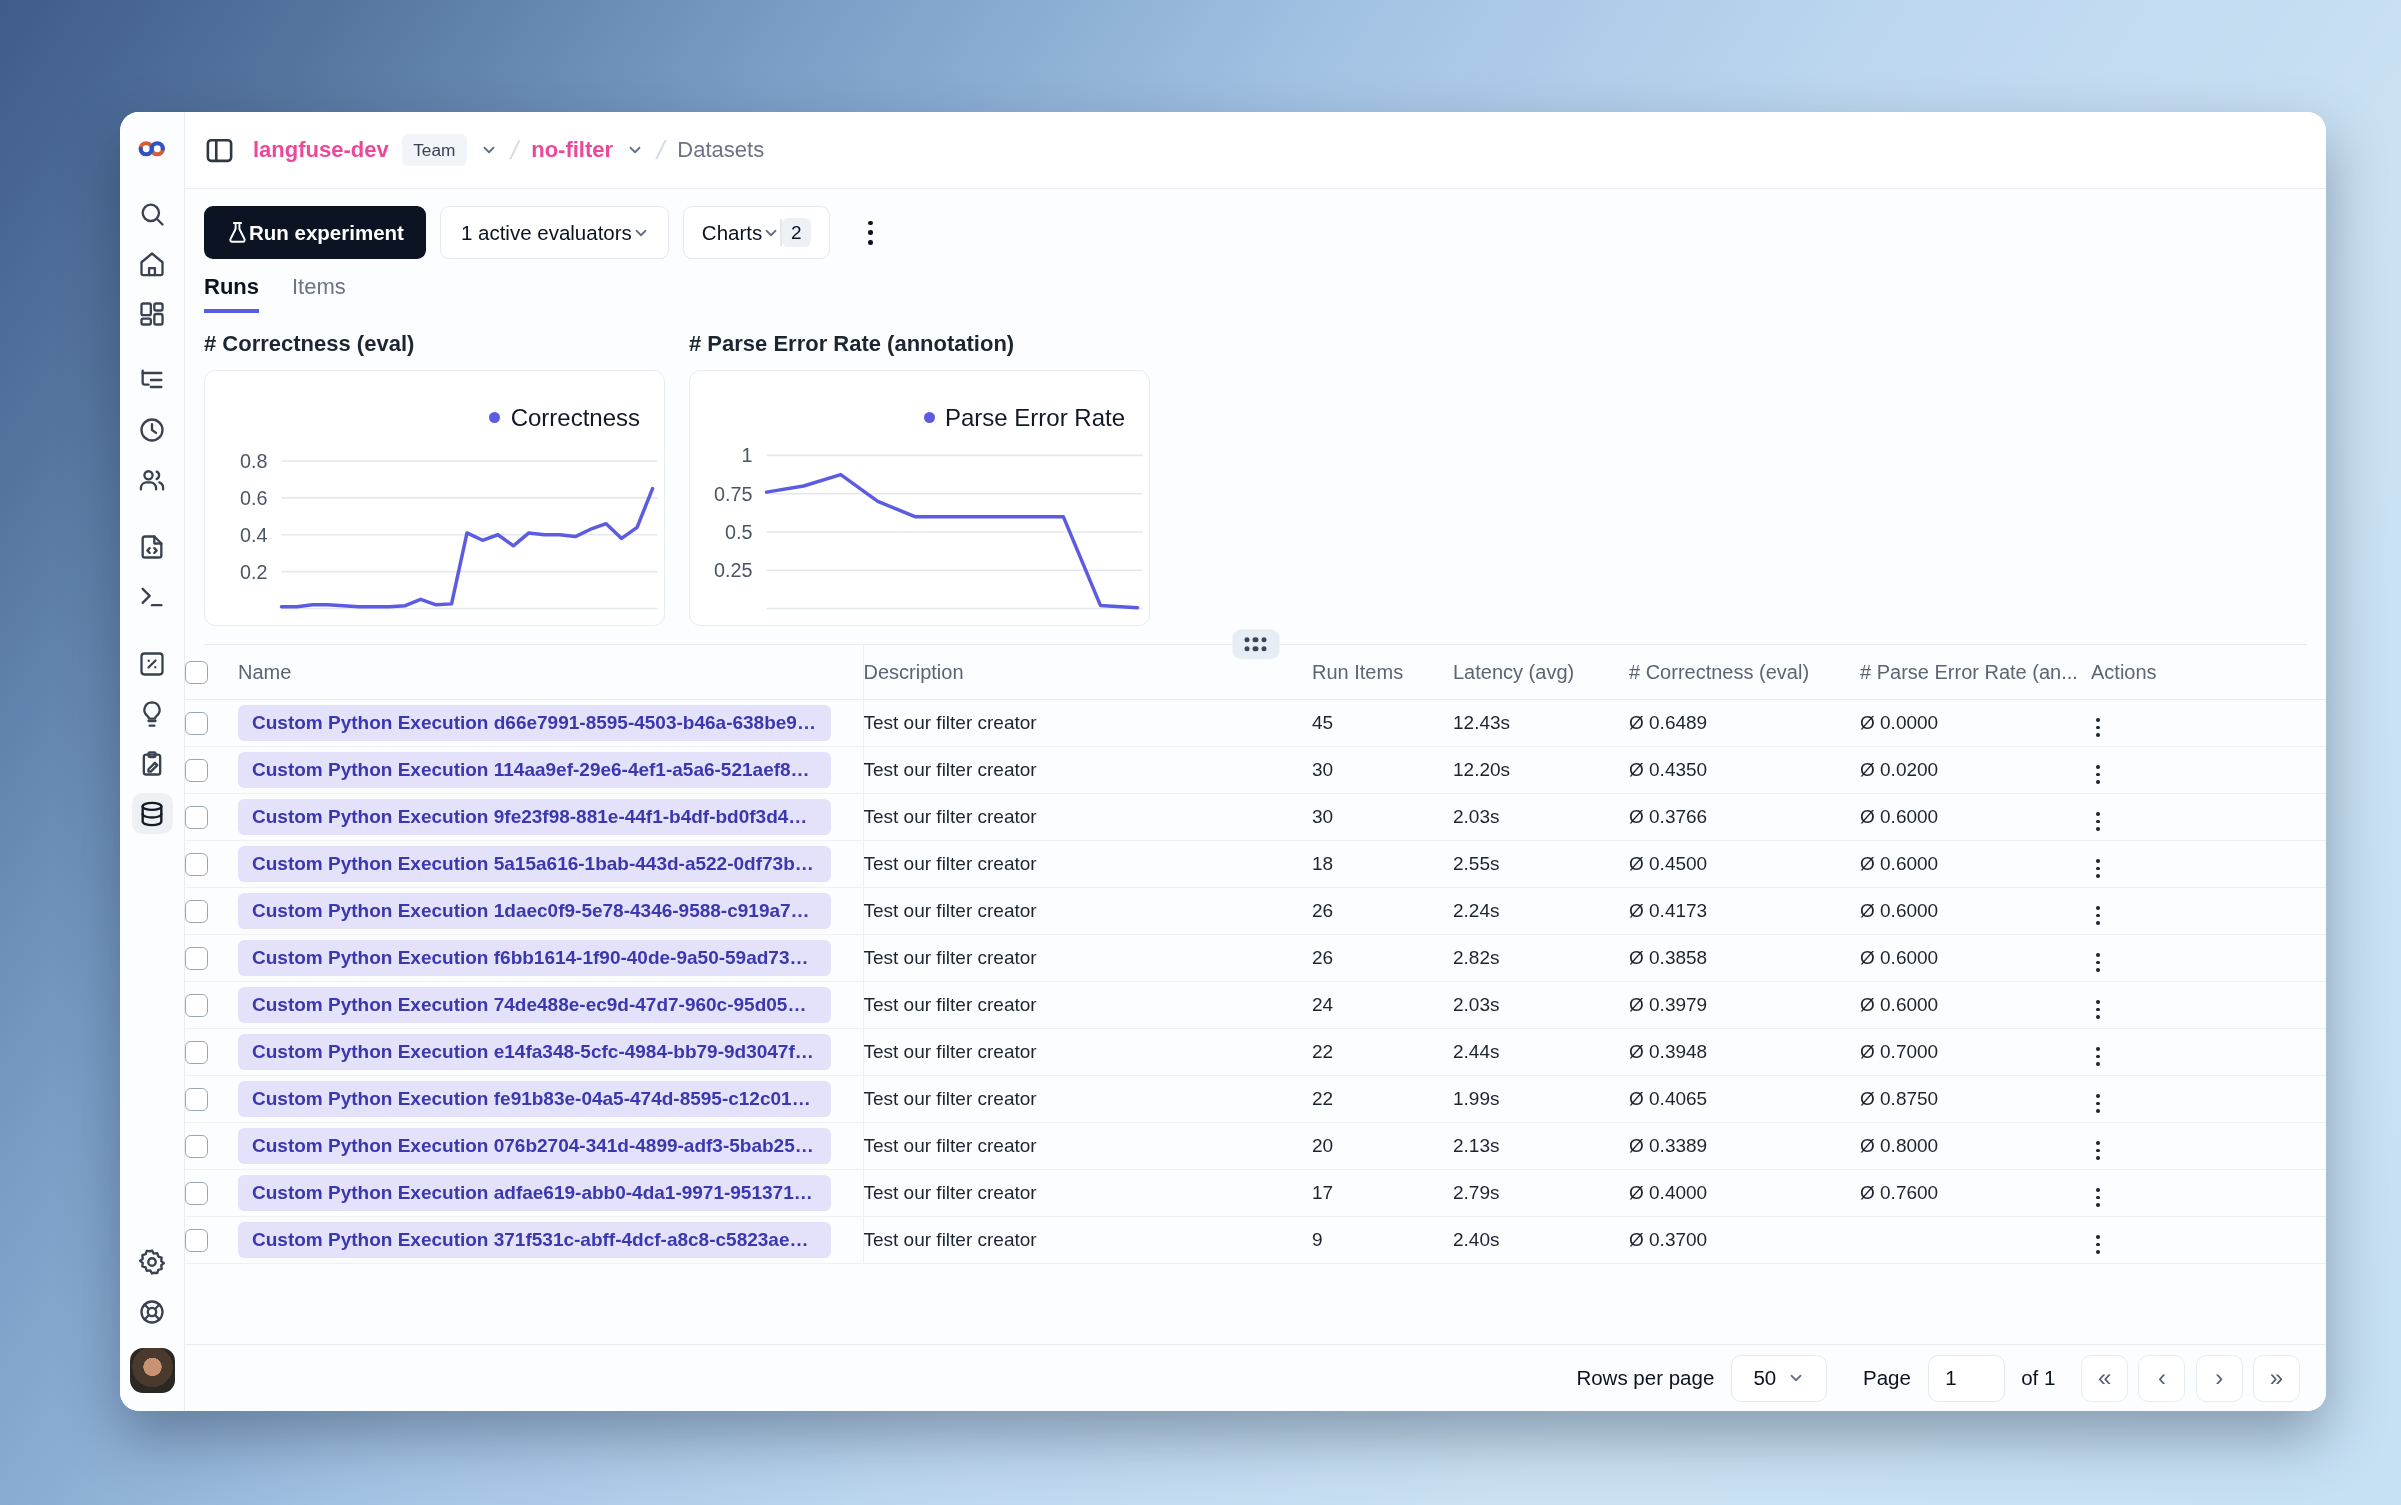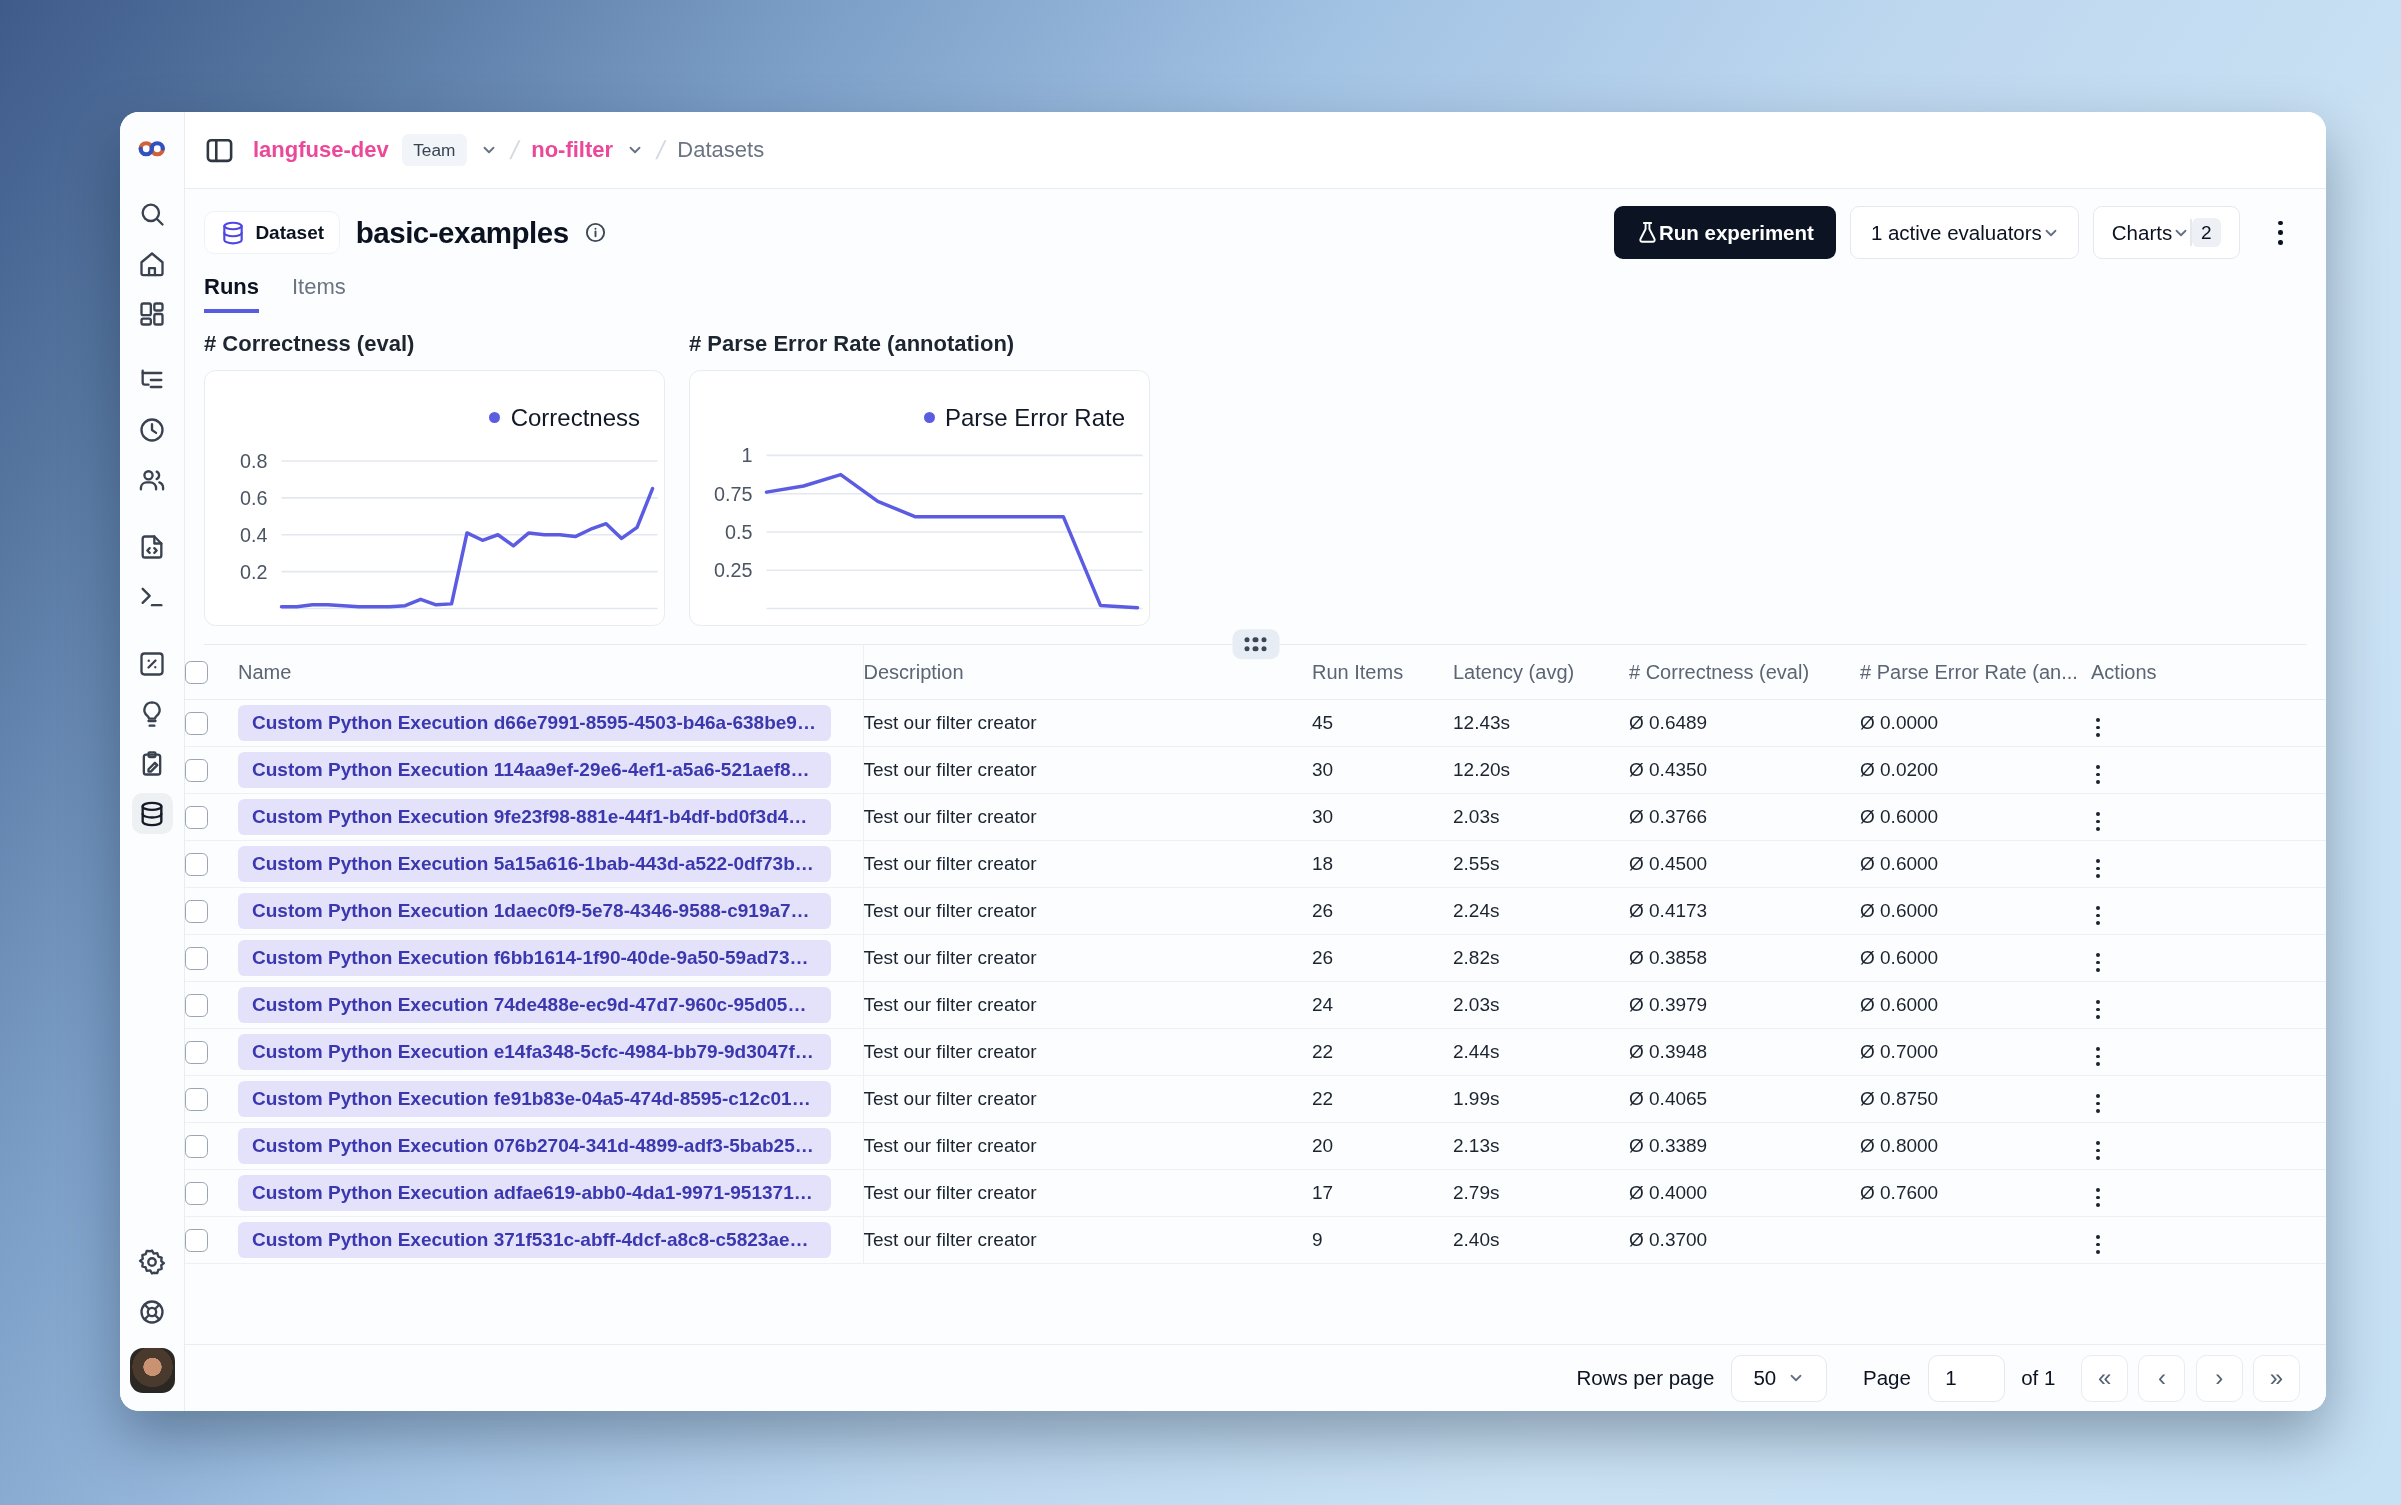--- a/index.html
+++ b/index.html
@@ -248,36 +248,20 @@
               <path d="M6 9l6 6 6-6"></path>
             </svg>
           <span class="slash">/</span>
           <span class="section">Datasets</span>
         </nav>
       </header>
 
       <div class="content">
 
         <div class="page-header">
-          <div class="ph-left">
-            <span class="entity-pill">
-              <svg viewBox="0 0 24 24">
-                  <ellipse cx="12" cy="5.5" rx="8" ry="3"></ellipse>
-                  <path d="M4 5.5V12c0 1.7 3.6 3 8 3s8-1.3 8-3V5.5"></path>
-                  <path d="M4 12v6.5c0 1.7 3.6 3 8 3s8-1.3 8-3V12"></path>
-                </svg>
-              <span class="lbl">Dataset</span>
-            </span>
-            <span class="page-title">basic-examples</span>
-            <svg class="info-ic" viewBox="0 0 24 24">
-                <circle cx="12" cy="12" r="9"></circle>
-                <path d="M12 11v5"></path>
-                <path d="M12 8h.01"></path>
-              </svg>
-          </div>
           <div class="ph-right">
             <button class="btn btn-dark" style="border:0;cursor:pointer;font-family:inherit;">
               <svg viewBox="0 0 24 24">
                   <path d="M10 2v6.3L4.7 18.8A2 2 0 0 0 6.5 21.7h11a2 2 0 0 0 1.8-2.9L14 8.3V2"></path>
                   <path d="M8.2 2h7.6"></path>
                 </svg>
               <span>Run experiment</span>
             </button>
             <button class="btn btn-outline" style="cursor:pointer;font-family:inherit;padding-left:20px;">
               <span>1 active evaluators</span>

